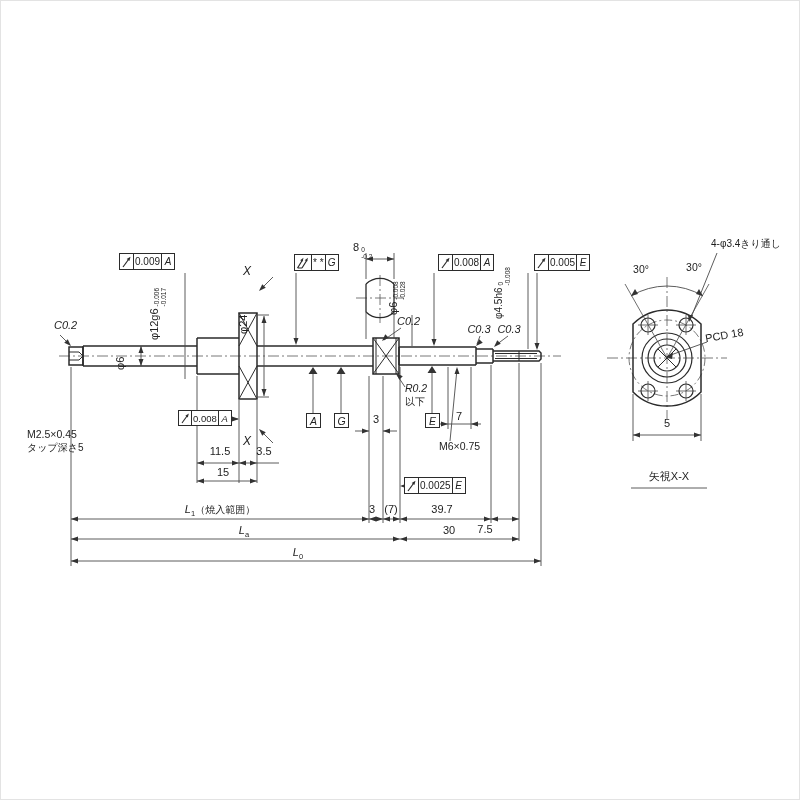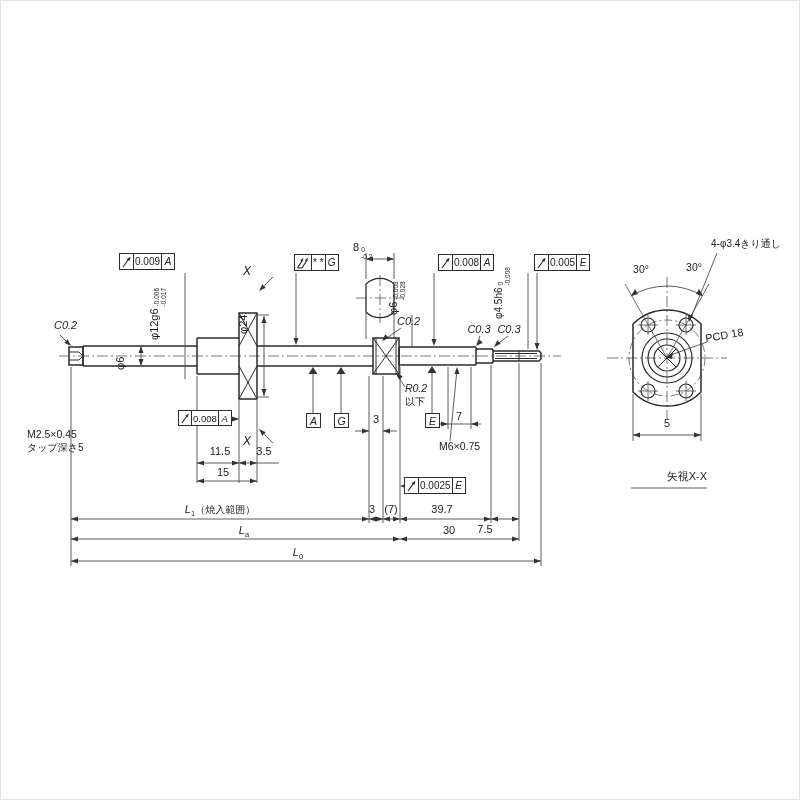--- a/index.html
+++ b/index.html
@@ -16,21 +16,21 @@
   .ts{display:inline-flex;flex-direction:column;font-size:6.5px;line-height:1.15;transform:translateY(1px);}
   .sm{font-size:9px;}
   .fcf{position:absolute;display:flex;align-items:stretch;border:1.2px solid #2b2b2b;background:#fff;height:17px;box-sizing:border-box;}
   .fcf .cell{display:flex;align-items:center;justify-content:center;padding:0 1px;font-size:10px;}
   .fcf .cell+.cell{border-left:1.2px solid #2b2b2b;}
   .fcf .dat{font-style:italic;min-width:10px;}
   .dbox{position:absolute;width:15px;height:15px;border:1.2px solid #2b2b2b;background:#fff;
         display:flex;align-items:center;justify-content:center;font-size:10.5px;font-style:italic;box-sizing:border-box;}
   .two{line-height:1.25;}
   .rot{transform:rotate(-10deg);}
-  .cap{border-bottom:0;text-align:right;}
+  .cap{border-bottom:0;text-align:center;}
   sub{font-size:7.5px;}
 </style>
 </head>
 <body>
 
 <div class="page">
 
   <svg class="art" width="800" height="800" viewBox="0 0 800 800">
 
     <g stroke="#555" stroke-width="0.8" fill="none" stroke-dasharray="11 3 2 3">

